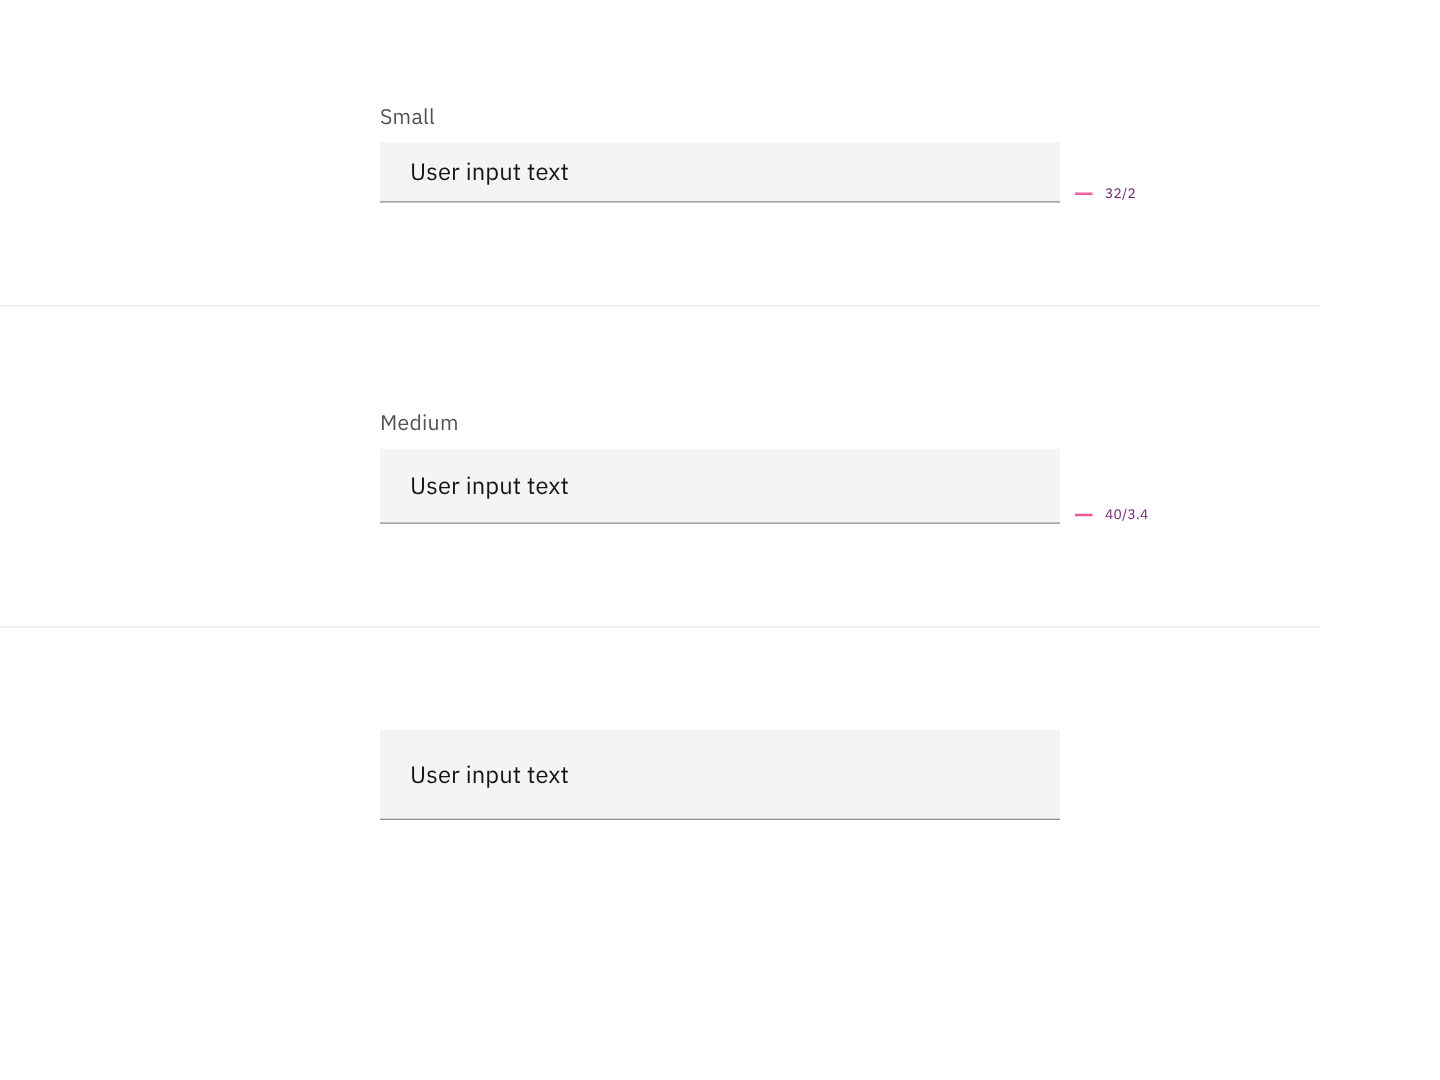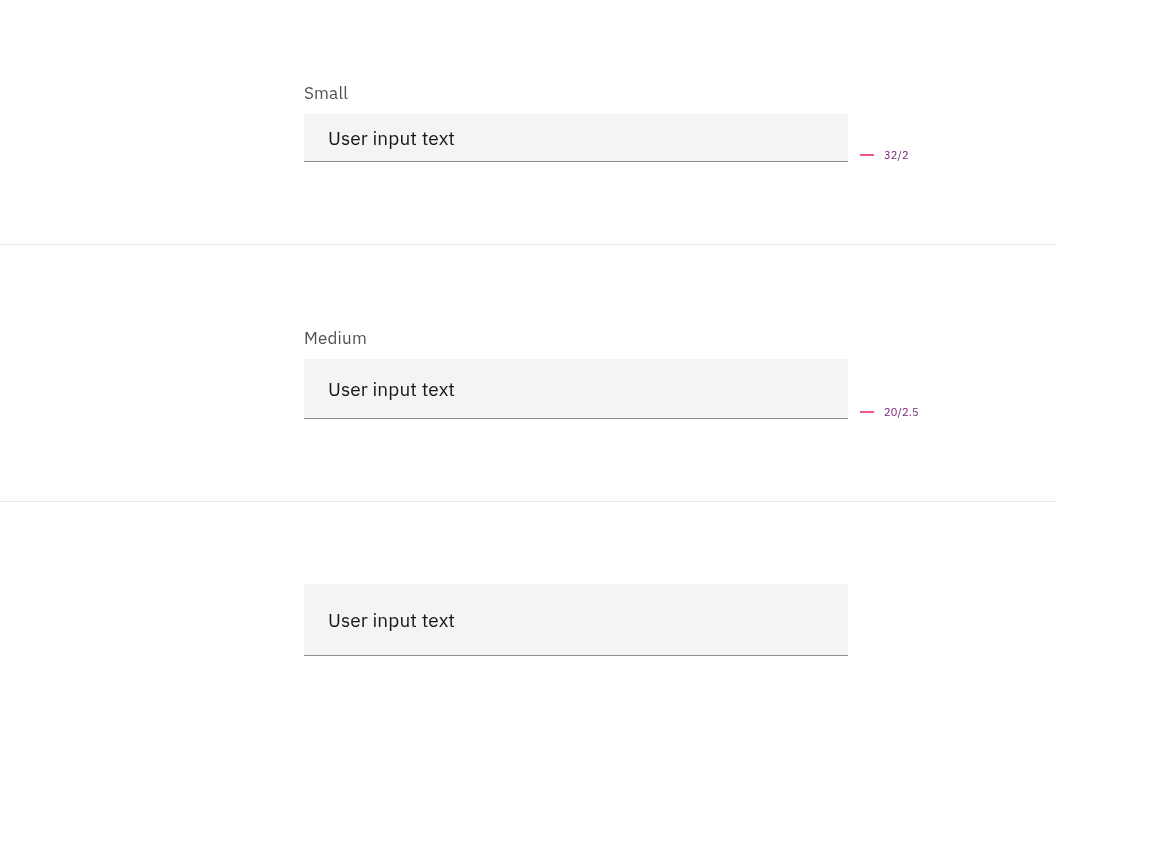--- a/index.html
+++ b/index.html
@@ -112,21 +112,21 @@
     <div class="row">
       <div class="field md">
         <span>User input text</span>
       </div>
       <div class="measure">
         <div class="bracket">
           <div class="bracket-cap top"></div>
           <div class="bracket-line"></div>
           <div class="bracket-cap bot"></div>
         </div>
-        <div class="measure-text">20/2.5</div>
+        <div class="measure-text">40/3.4</div>
       </div>
     </div>
   </div>
 
   <div class="section">
     <div class="row">
       <div class="field lg">
         <span>User input text</span>
       </div>
     </div>

